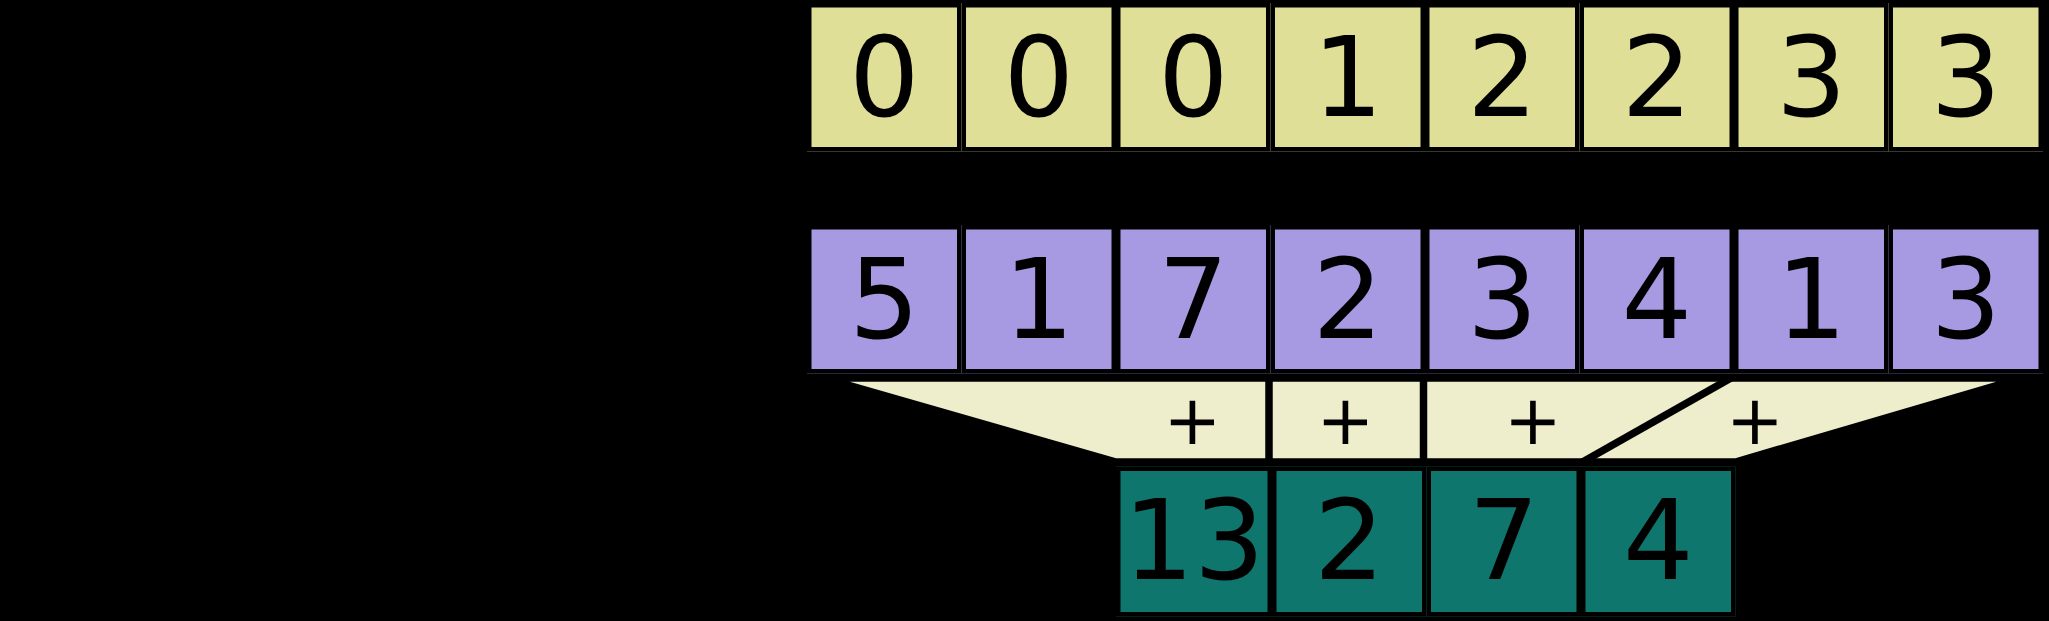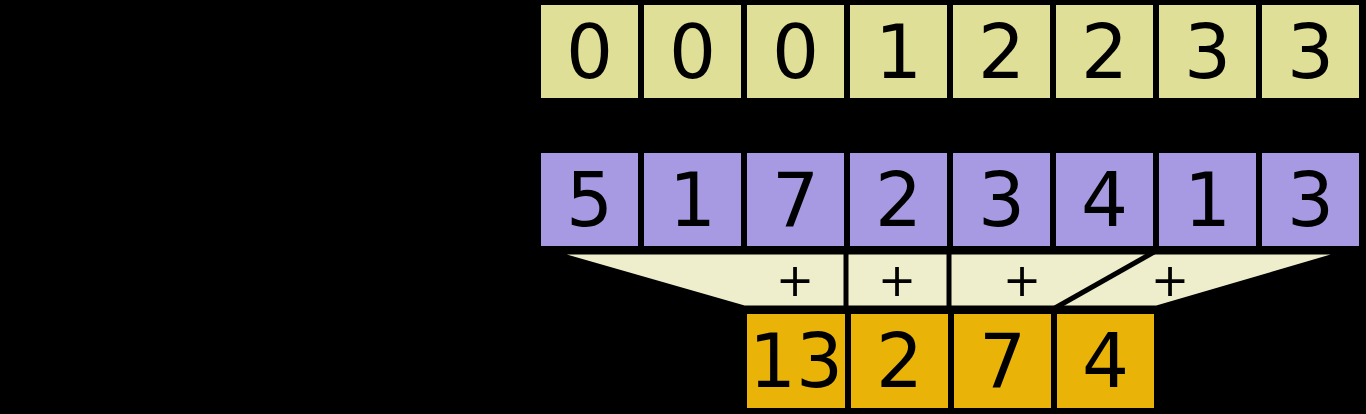--- a/index.html
+++ b/index.html
@@ -29,21 +29,21 @@
     align-items: center;
     justify-content: center;
     color: #000000;
     font-size: 74px;
     line-height: 1;
     font-family: "DejaVu Sans", sans-serif;
     letter-spacing: 0px;
   }
   .cell-top { background: #dfdf97; }
   .cell-mid { background: #a79ae3; }
-  .cell-out { background: #eab308; }
+  .cell-out { background: #0f766e; }
   .funnel-svg {
     position: absolute;
     left: 0;
     top: 0;
     width: 1366px;
     height: 414px;
     pointer-events: none;
   }
   .plus-label {
     position: absolute;

